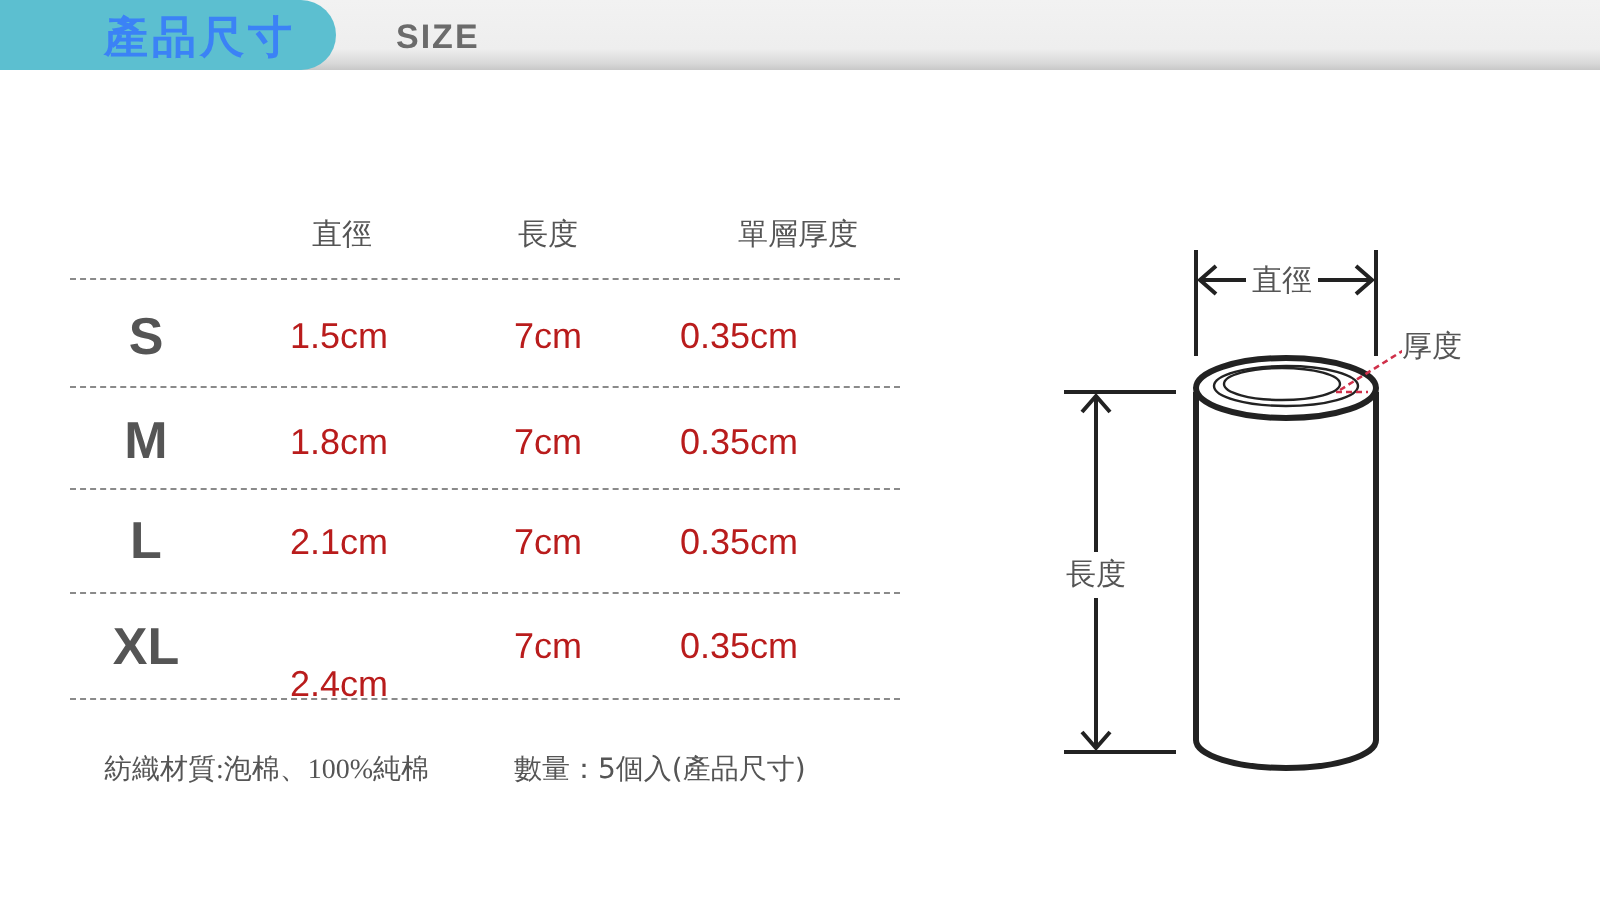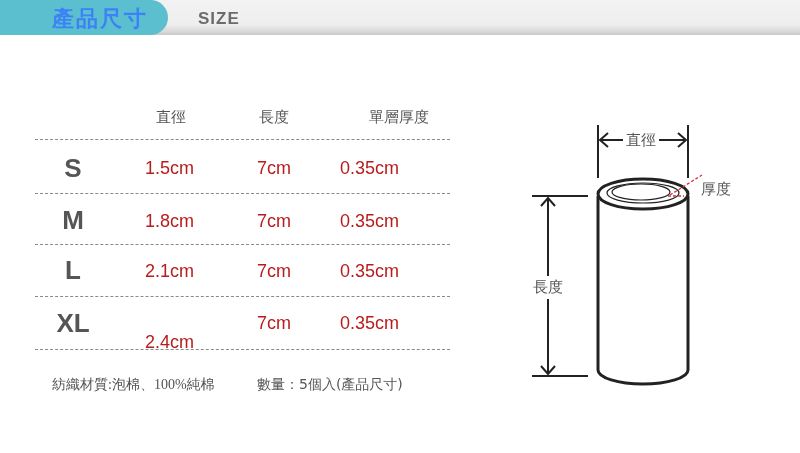--- a/index.html
+++ b/index.html
@@ -98,15 +98,15 @@
     <line x1="168" y1="76" x2="168" y2="250" stroke="#222" stroke-width="3"></line>
     <path d="M78,250 A45,14 0 0,0 168,250" fill="none" stroke="#222" stroke-width="3"></path>
     <ellipse cx="123" cy="74" rx="45" ry="15" fill="#fff" stroke="#222" stroke-width="3"></ellipse>
     <ellipse cx="123" cy="73" rx="36" ry="10" fill="none" stroke="#222" stroke-width="1.2"></ellipse>
     <ellipse cx="121" cy="72" rx="29" ry="8" fill="none" stroke="#222" stroke-width="1.2"></ellipse>
 
     <line x1="150" y1="75" x2="182" y2="55" stroke="#d0304a" stroke-width="1.3" stroke-dasharray="3,2"></line>
     <line x1="148" y1="76" x2="164" y2="76" stroke="#d0304a" stroke-width="1.3" stroke-dasharray="3,2"></line>
   </svg>
   <div class="diag-label" style="left:103px; top:11px; padding:0 3px;">直徑</div>
-  <div class="diag-label" style="left:181px; top:60px;font-family:Liberation Mono, monospace;">厚度</div>
+  <div class="diag-label" style="left:181px; top:44px;font-family:Liberation Mono, monospace;">厚度</div>
   <div class="diag-label" style="left:13px; top:156px; padding:2px 0;">長度</div>
 </div>
 
 </body></html>

